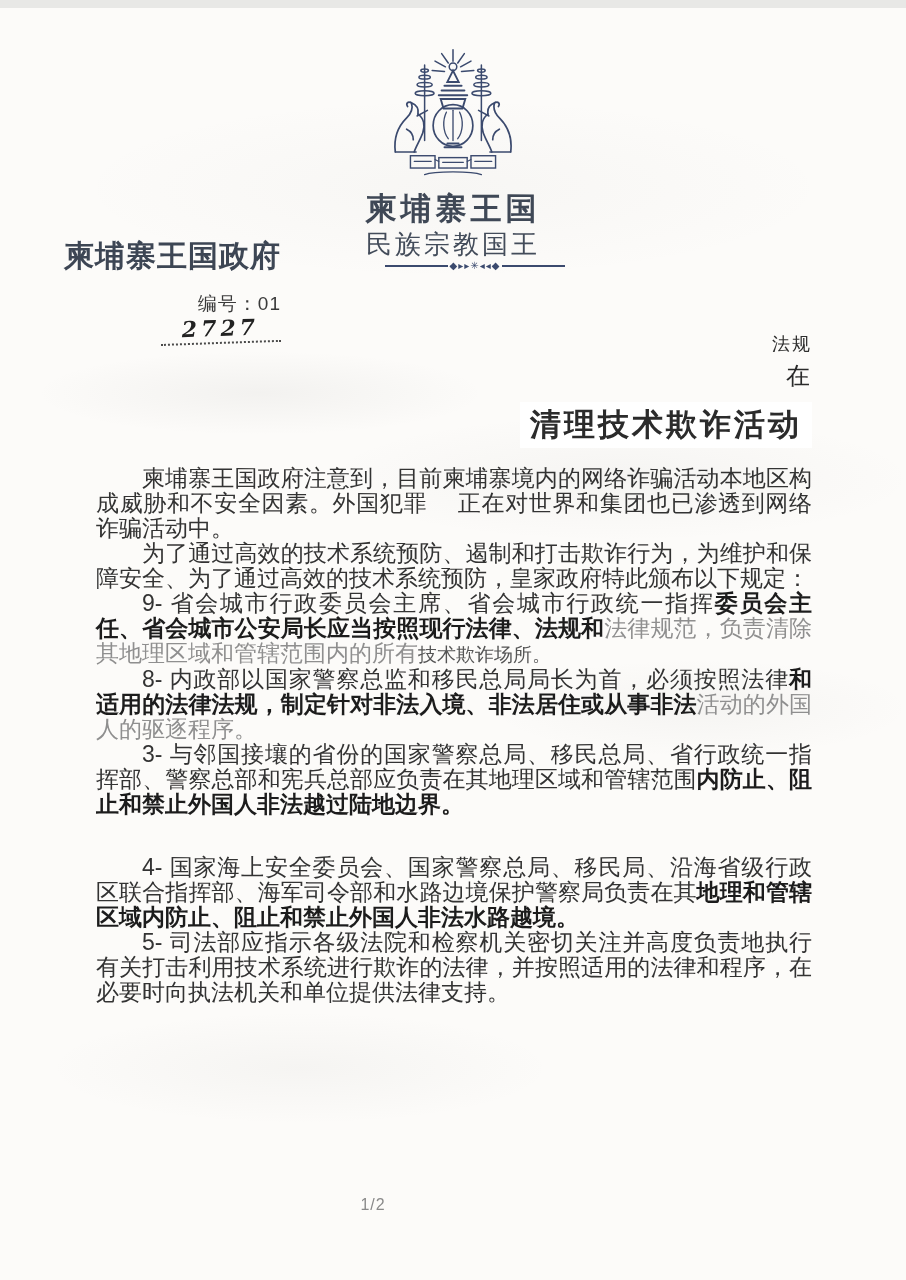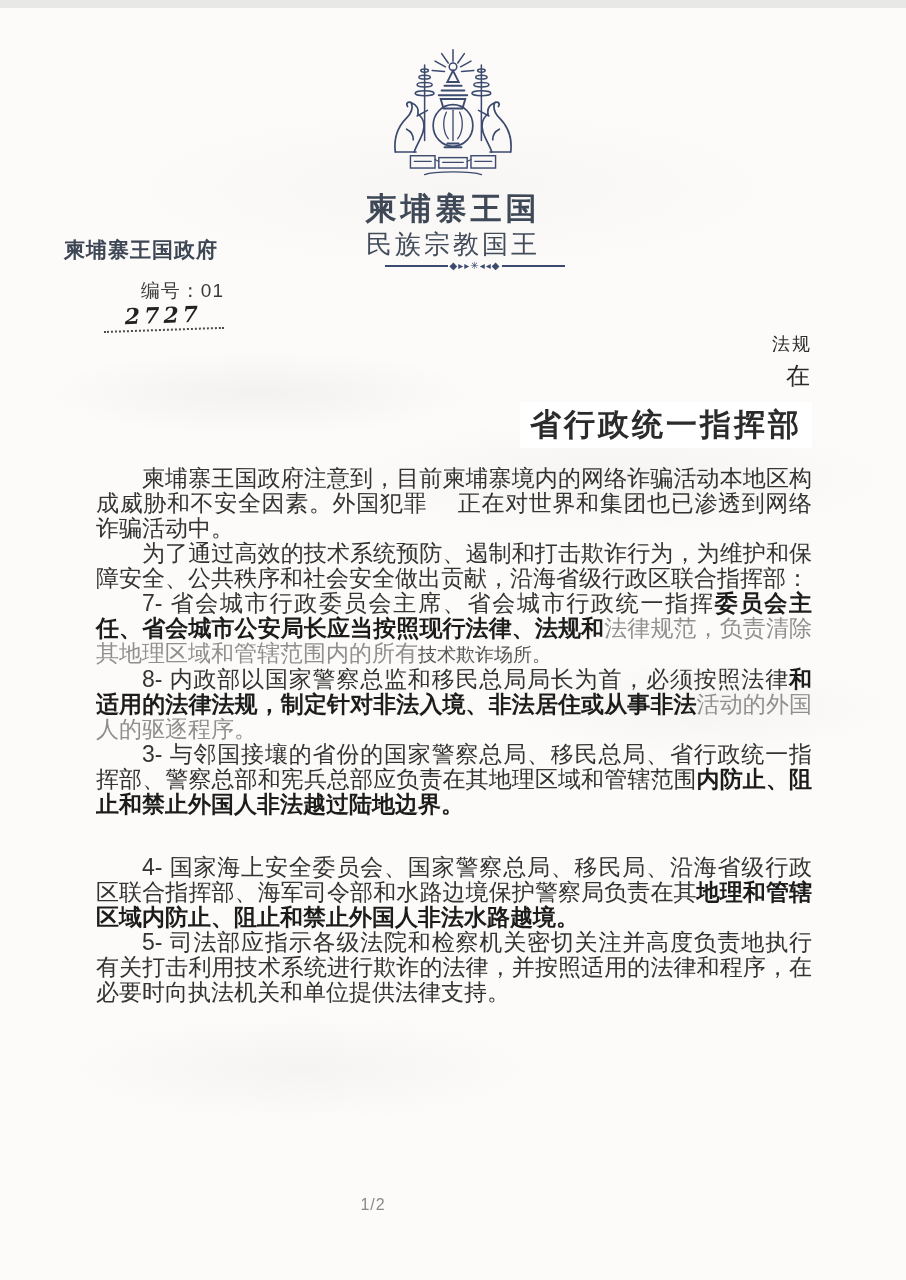--- a/index.html
+++ b/index.html
@@ -30,21 +30,21 @@
     font-size:26px;font-weight:400;color:#434c5a;letter-spacing:3px;
   }
   .divider{
     position:absolute;top:252px;left:385px;width:180px;
     display:flex;align-items:center;color:#3b4a6e;
   }
   .divider .rule{flex:1;height:2px;background:#3b4a6e;}
   .divider .orn{font-size:10px;padding:0 2px;letter-spacing:1px;white-space:nowrap;}
   
   .gov-block{position:absolute;top:228px;left:64px;}
-  .gov-name{font-size:21px;font-weight:700;color:#3d4654;letter-spacing:1px;}
+  .gov-name{font-size:30px;font-weight:700;color:#3d4654;letter-spacing:1px;}
   .ref-line{margin-top:14px;display:flex;align-items:flex-end;font-size:19px;color:#3a3a3a;flex-direction:column;}
   .ref-label{letter-spacing:1px;}
   .ref-hand{
     margin-left:40px;width:120px;text-align:center;
     border-bottom:2px dotted #4a4a4a;padding-bottom:1px;
     font-family:"DejaVu Serif",serif;font-style:italic;font-weight:700;
     font-size:22px;color:#222;letter-spacing:4px;
     transform:rotate(-2deg);transform-origin:left bottom;
   }
   
@@ -160,26 +160,26 @@
     <div class="ref-line">
       <span class="ref-label">编号：01</span>
       <span class="ref-hand">2727</span>
     </div>
   </div>
 
   <div class="content">
     <div class="doc-title">
       <div class="t1">法规</div>
       <div class="t2">在</div>
-      <div><span class="t3">省行政统一指挥部</span></div>
+      <div><span class="t3">清理技术欺诈活动</span></div>
     </div>
     <div class="doc-body">
         <p class="para"><span class="seg-normal">柬埔寨王国政府注意到，目前柬埔寨境内的网络诈骗活动本地区构成威胁和不安全因素。外国犯罪　 正在对世界和集团也已渗透到网络诈骗活动中。</span></p>
-        <p class="para"><span class="seg-normal">为了通过高效的技术系统预防、遏制和打击欺诈行为，为维护和保障安全、公共秩序和社会安全做出贡献，沿海省级行政区联合指挥部：</span></p>
-        <p class="para"><span class="seg-normal">7- 省会城市行政委员会主席、省会城市行政统一指挥</span><span class="seg-bold">委员会主任、省会城市公安局长应当按照现行法律、法规和</span><span class="seg-gray">法律规范，负责清除其地理区域和管辖范围内的所有</span><span class="seg-small">技术欺诈场所。</span></p>
+        <p class="para"><span class="seg-normal">为了通过高效的技术系统预防、遏制和打击欺诈行为，为维护和保障安全、为了通过高效的技术系统预防，皇家政府特此颁布以下规定：</span></p>
+        <p class="para"><span class="seg-normal">9- 省会城市行政委员会主席、省会城市行政统一指挥</span><span class="seg-bold">委员会主任、省会城市公安局长应当按照现行法律、法规和</span><span class="seg-gray">法律规范，负责清除其地理区域和管辖范围内的所有</span><span class="seg-small">技术欺诈场所。</span></p>
         <p class="para"><span class="seg-normal">8- 内政部以国家警察总监和移民总局局长为首，必须按照法律</span><span class="seg-bold">和适用的法律法规，制定针对非法入境、非法居住或从事非法</span><span class="seg-gray">活动的外国人的驱逐程序。</span></p>
         <p class="para"><span class="seg-normal">3- 与邻国接壤的省份的国家警察总局、移民总局、省行政统一指挥部、警察总部和宪兵总部应负责在其地理区域和管辖范围</span><span class="seg-bold">内防止、阻止和禁止外国人非法越过陆地边界。</span></p>
         <p class="para gap"><span class="seg-normal">4- 国家海上安全委员会、国家警察总局、移民局、沿海省级行政区联合指挥部、海军司令部和水路边境保护警察局负责在其</span><span class="seg-bold">地理和管辖区域内防止、阻止和禁止外国人非法水路越境。</span></p>
         <p class="para"><span class="seg-normal">5- 司法部应指示各级法院和检察机关密切关注并高度负责地执行有关打击利用技术系统进行欺诈的法律，并按照适用的法律和程序，在必要时向执法机关和单位提供法律支持。</span></p>
       </div>
   </div>
 
   <div class="footer">1/2</div>
 
 </div>

